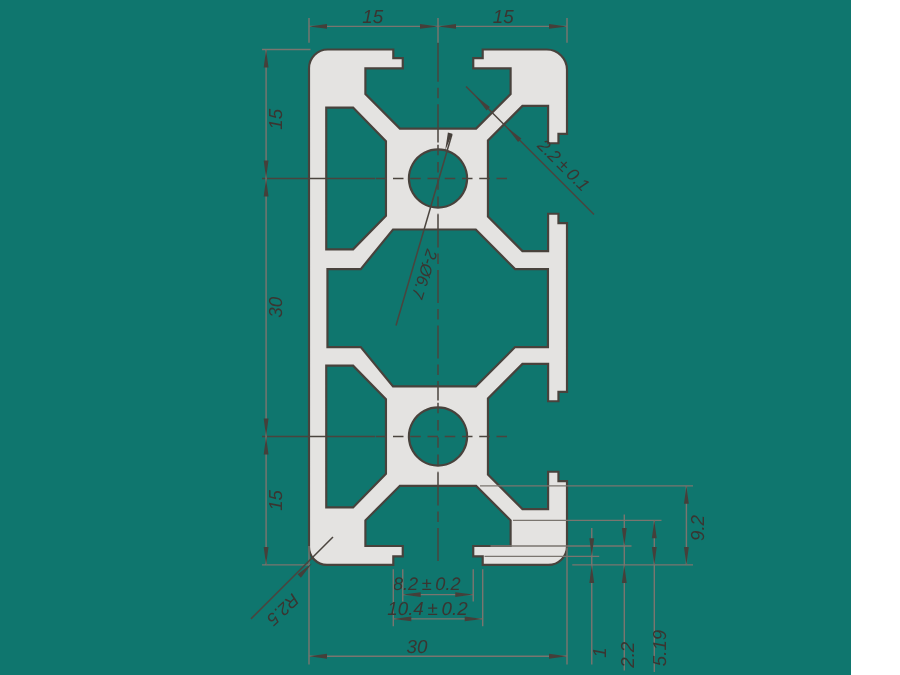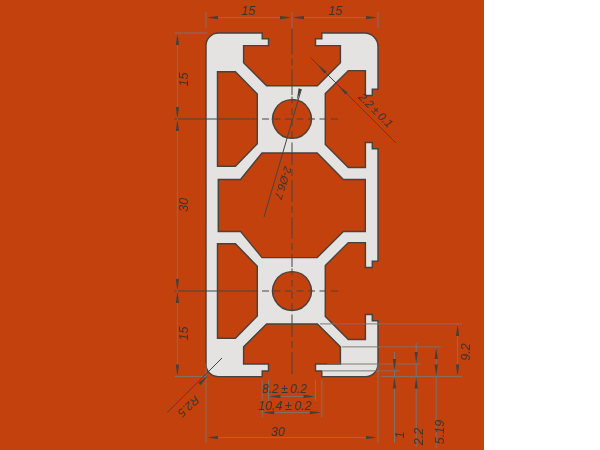--- a/index.html
+++ b/index.html
@@ -1,16 +1,16 @@
 <!DOCTYPE html>
 <html><head>
 <meta charset="utf-8">
 <style>
 html,body{margin:0;padding:0;background:#ffffff;}
-#page{width:484px;height:450px;position:relative;overflow:hidden;background:#c2410c;will-change:transform;transform:translateZ(0);}
+#page{width:567px;height:450px;position:relative;overflow:hidden;background:#0f766e;will-change:transform;transform:translateZ(0);}
 text{font-family:"Liberation Sans",sans-serif;font-style:italic;fill:#3a3531;}
 .dim{stroke:#7a756f;stroke-width:0.95;fill:none;}
 .cl{stroke:#4a443e;stroke-width:1;fill:none;}
 .ar{fill:#453f3a;stroke:none;}
 </style>
 </head>
 <body>
 <div id="page">
 <svg width="600" height="450" viewBox="0 0 600 450">
 

